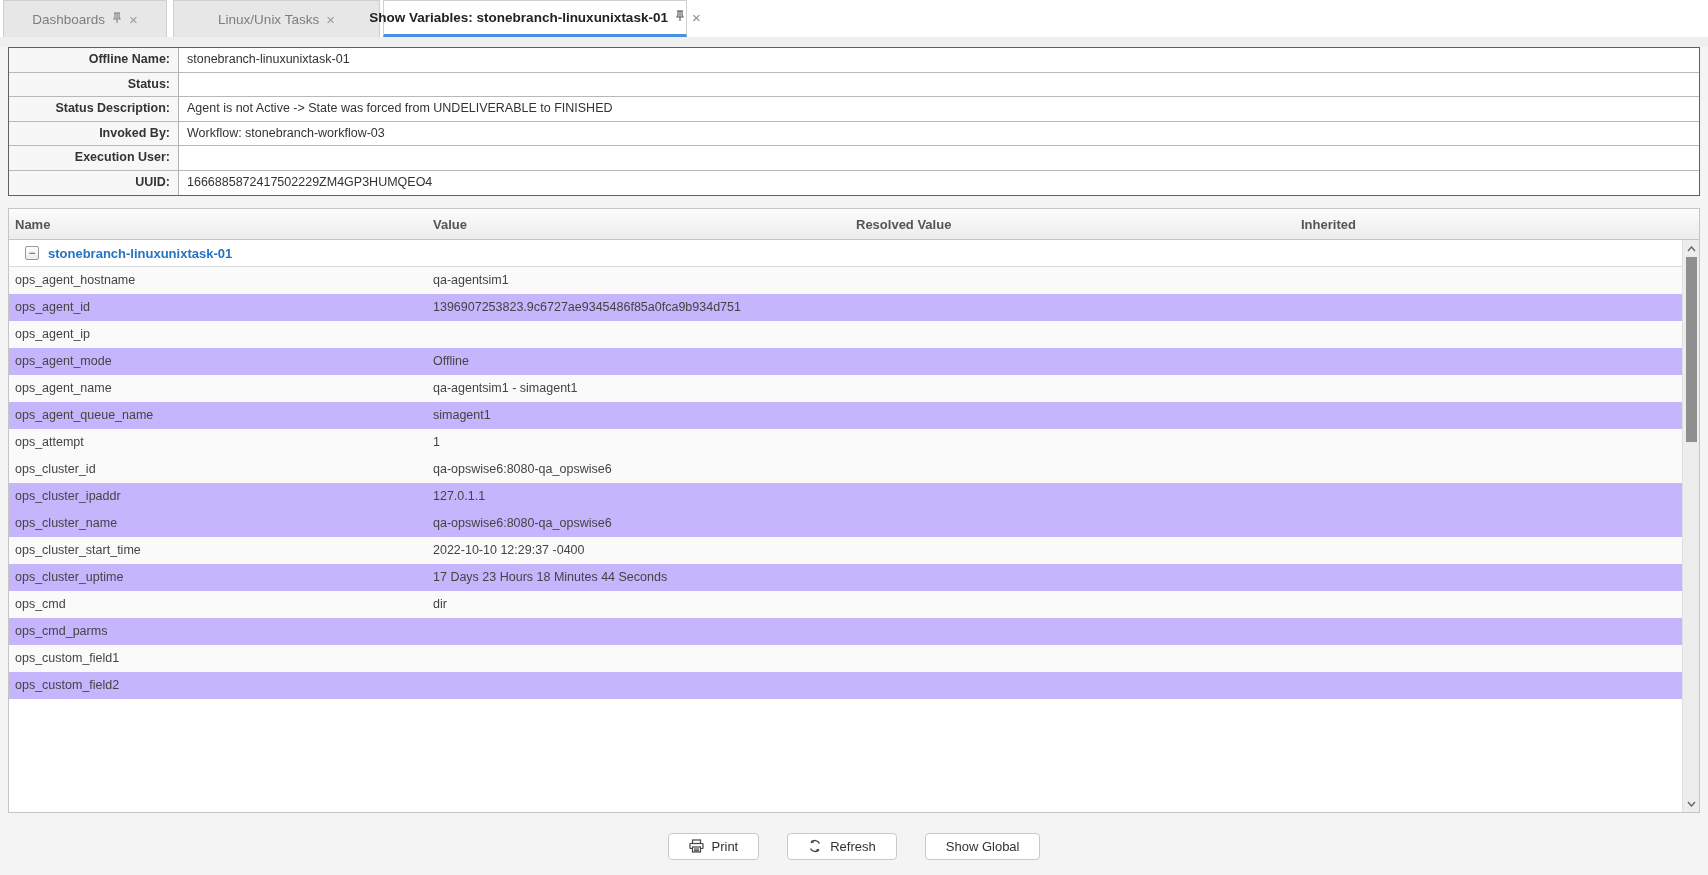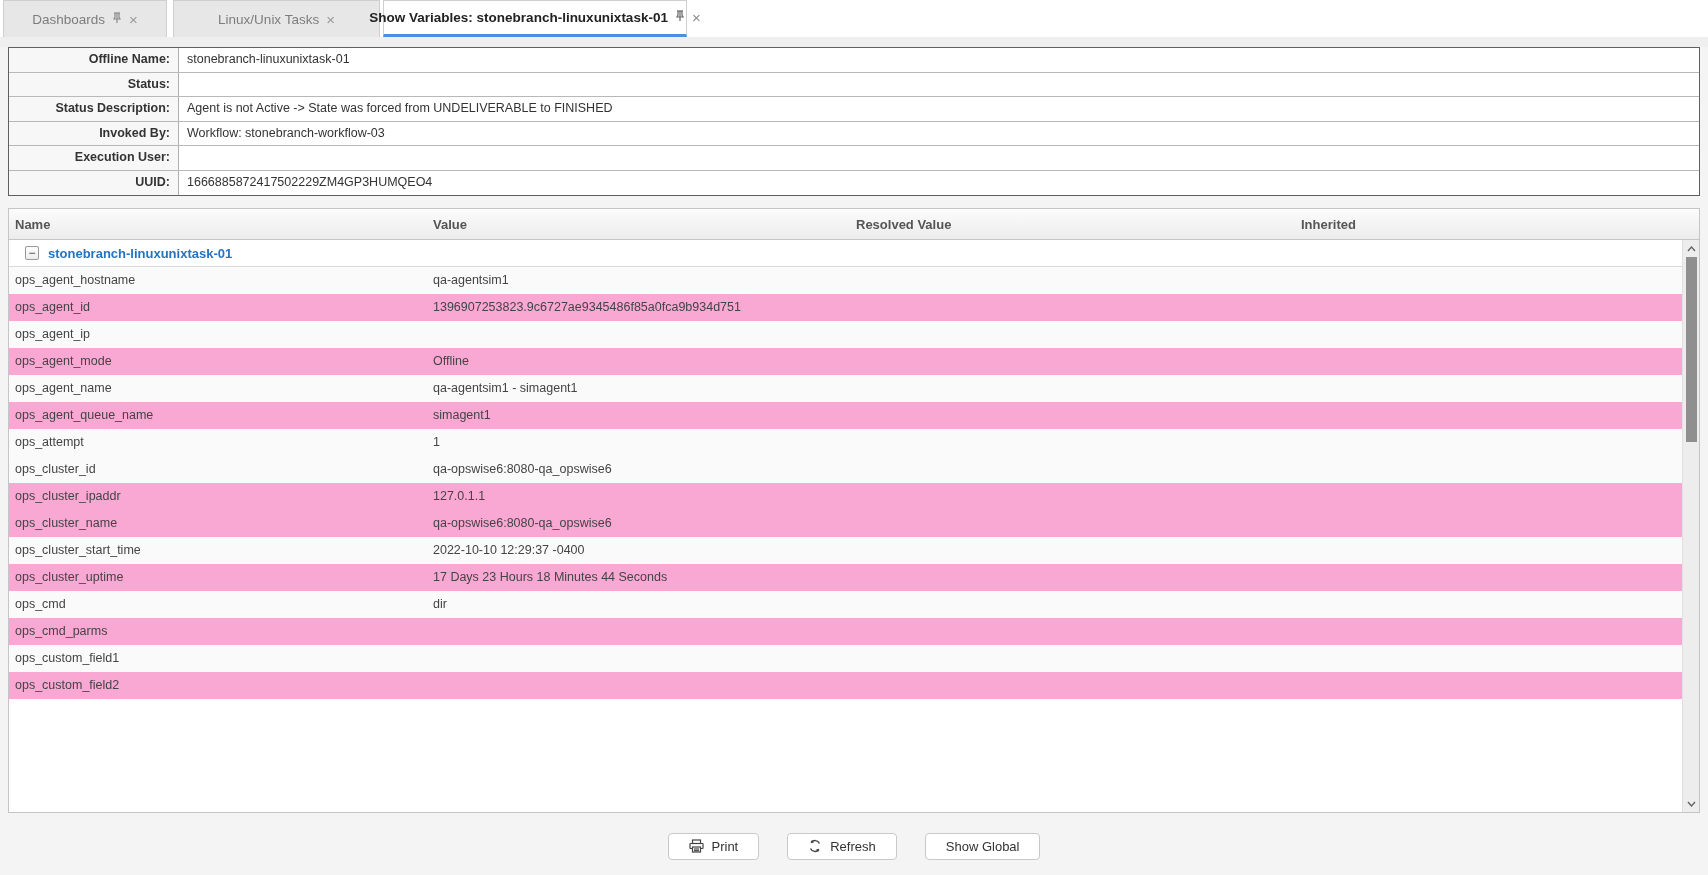--- a/index.html
+++ b/index.html
@@ -108,21 +108,21 @@
     border-radius: 2px;
     background: linear-gradient(#fdfdfd, #ededed);
     display: flex; align-items: center; justify-content: center;
     font-size: 12px; line-height: 1; color: #444;
     cursor: pointer;
   }
   .group-label {
     color: #2573c1; font-weight: bold; font-size: 13px; cursor: pointer;
   }
   .var-row {
-    position: relative; height: 27px; background: #f9a8d4;
+    position: relative; height: 27px; background: #c4b5fd;
   }
   .var-row.stripe { background: #fafafa; }
   .var-row span {
     position: absolute; top: 6px;
     font-size: 12.5px; color: #444;
     white-space: nowrap;
   }
   .vc-name { left: 6px; }
   .vc-value { left: 424px; }
   .vc-resolved { left: 847px; }

